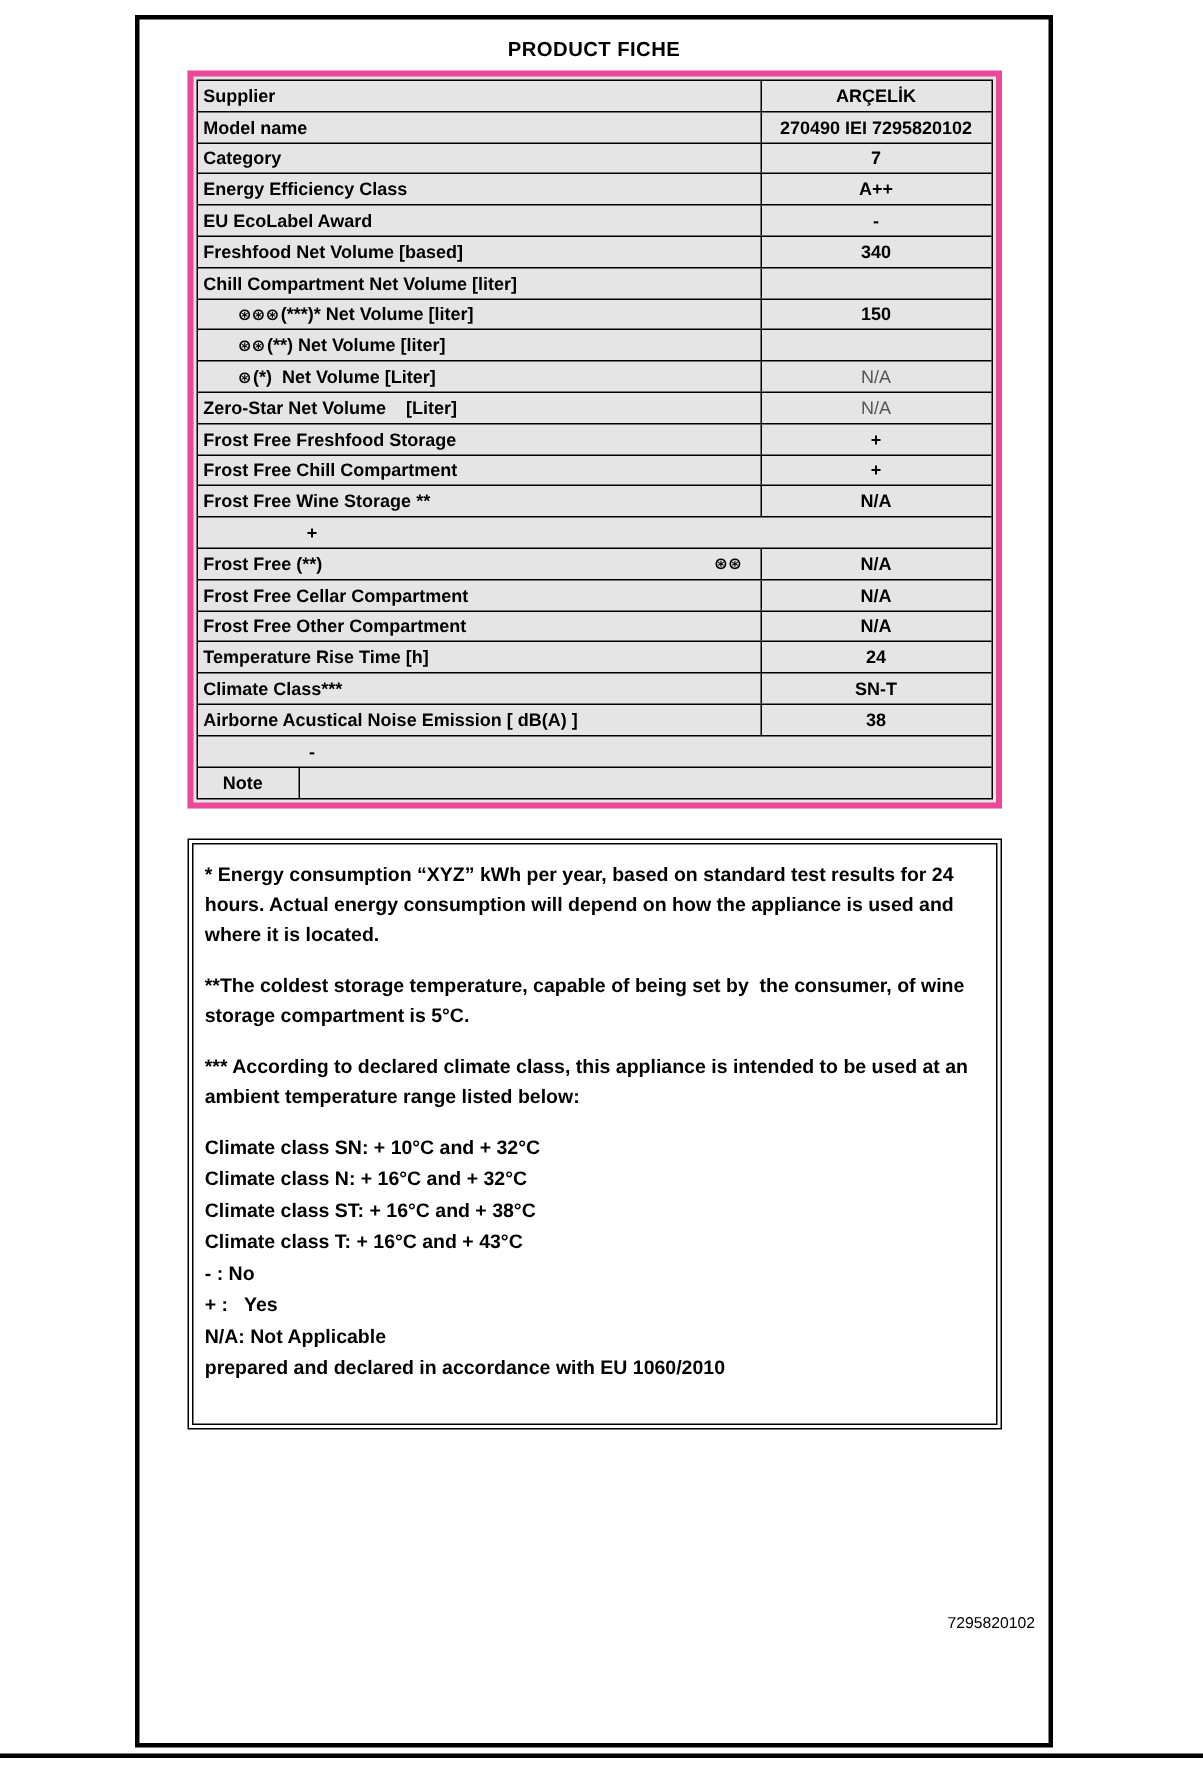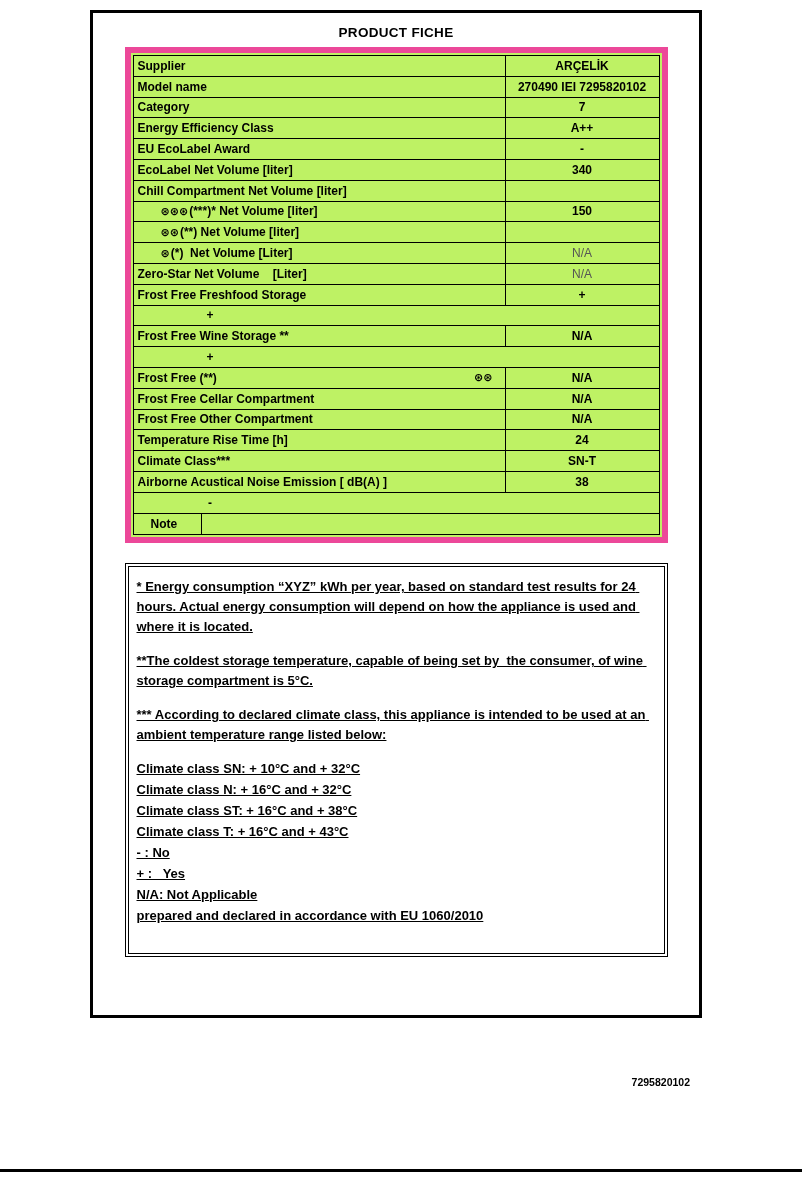--- a/index.html
+++ b/index.html
@@ -9,38 +9,38 @@
     position: relative;
     font-family: "Liberation Sans", "DejaVu Sans", sans-serif;
     color: #000;
     overflow: hidden;
   }
   * { box-sizing: border-box; }
 
   .frame {
     position: absolute;
     left: 90px; top: 10px;
-    width: 612px; height: 1008px;
+    width: 612px; height: 1155px;
     border: 3px solid #000;
     background: #fff;
   }
   .title {
     text-align: center;
     font-weight: 700;
     font-size: 13.5px;
     margin-top: 12px;
     letter-spacing: 0.3px;
   }
 
   .table-wrap {
     margin: 7px auto 0 auto;
     width: 543px;
-    border: 6px solid #ec4899;
+    border: 4px solid #ec4899;
     padding: 2px;
-    background: #bef264;
+    background: #e5e5e5;
   }
   .table-inner { border: 1px solid #000; }
 
   .trow {
     display: flex;
     align-items: stretch;
     height: 20.8px;
     border-bottom: 1px solid #000;
     font-size: 12px;
     font-weight: 700;
@@ -71,38 +71,37 @@
   .tvalue.light { color: #555; font-weight: 400; }
 
   .note-row .tlabel { flex: 0 0 68px; padding-left: 17px; }
   .note-row .rest { flex: 1 1 auto; }
 
   .notes-wrap {
     margin: 20px auto 0 auto;
     width: 543px;
     border: 1px solid #000;
     padding: 2px;
-    text-decoration: underline;
   }
   .notes-inner {
     border: 1px solid #000;
     min-height: 388px;
     padding: 10px 10px 8px 8px;
     font-size: 13px;
     font-weight: 700;
   }
   .note-line { line-height: 20px; margin-bottom: 1px; white-space: pre-wrap; }
   .note-gap { height: 13px; }
 
   .footer-code {
     position: absolute;
     top: 1076px;
     right: 112px;
     font-size: 10.5px;
-    font-weight: 700;
+    font-weight: 400;
   }
   .bottom-rule {
     position: absolute;
     top: 1169px;
     left: 0;
     width: 802px;
     height: 3px;
     background: #000;
   }
 </style>
@@ -139,21 +138,21 @@
           <div class="tvalue">A++</div>
         </div>
         <div class="trow">
           <div class="tlabel">
             <span class="lab-text">EU EcoLabel Award</span>
           </div>
           <div class="tvalue">-</div>
         </div>
         <div class="trow">
           <div class="tlabel">
-            <span class="lab-text">EcoLabel Net Volume [liter]</span>
+            <span class="lab-text">Freshfood Net Volume [based]</span>
           </div>
           <div class="tvalue">340</div>
         </div>
         <div class="trow">
           <div class="tlabel">
             <span class="lab-text">Chill Compartment Net Volume [liter]</span>
           </div>
           <div class="tvalue"></div>
         </div>
         <div class="trow">
@@ -183,20 +182,23 @@
           </div>
           <div class="tvalue light">N/A</div>
         </div>
         <div class="trow">
           <div class="tlabel">
             <span class="lab-text">Frost Free Freshfood Storage</span>
           </div>
           <div class="tvalue">+</div>
         </div>
         <div class="trow">
+          <div class="tlabel">
+            <span class="lab-text">Frost Free Chill Compartment</span>
+          </div>
           <div class="tvalue">+</div>
         </div>
         <div class="trow">
           <div class="tlabel">
             <span class="lab-text">Frost Free Wine Storage **</span>
           </div>
           <div class="tvalue">N/A</div>
         </div>
         <div class="trow">
           <div class="tvalue">+</div>

